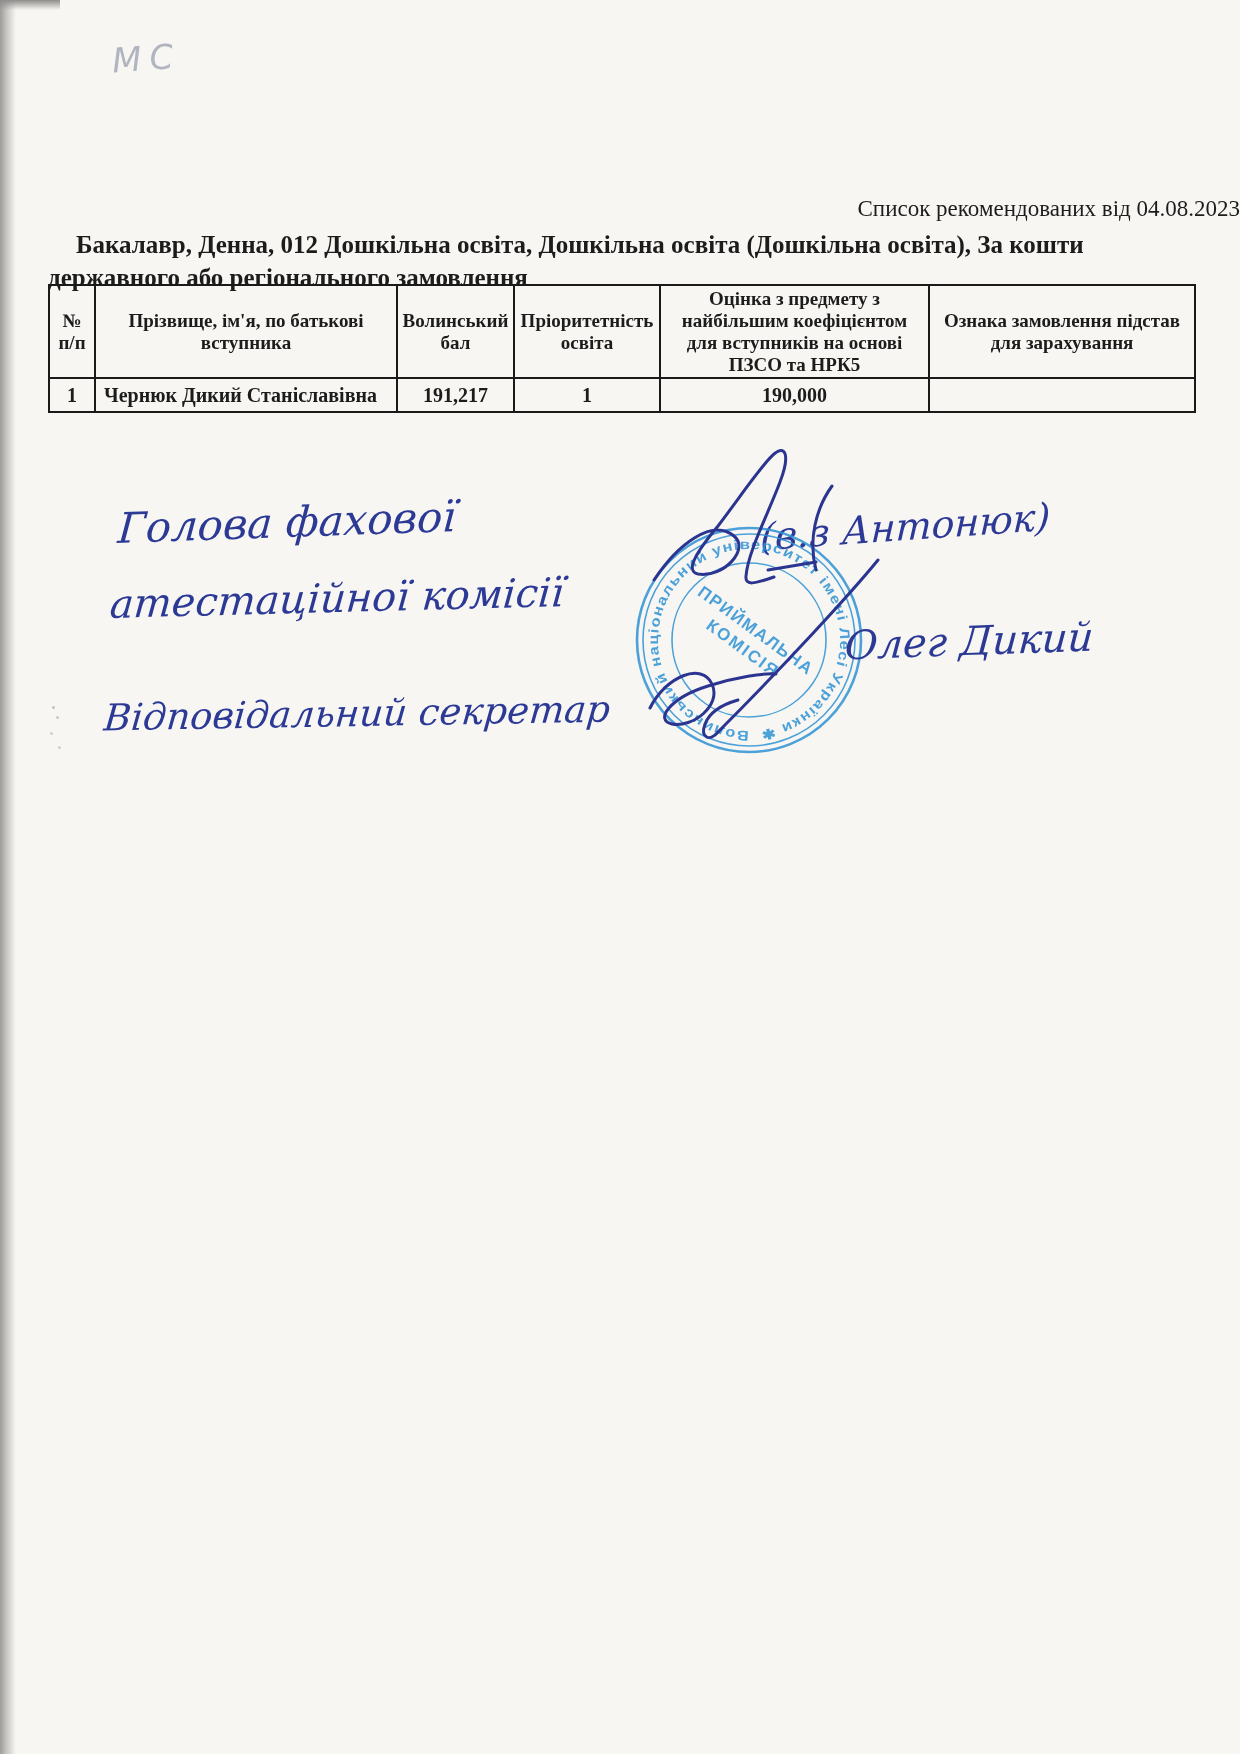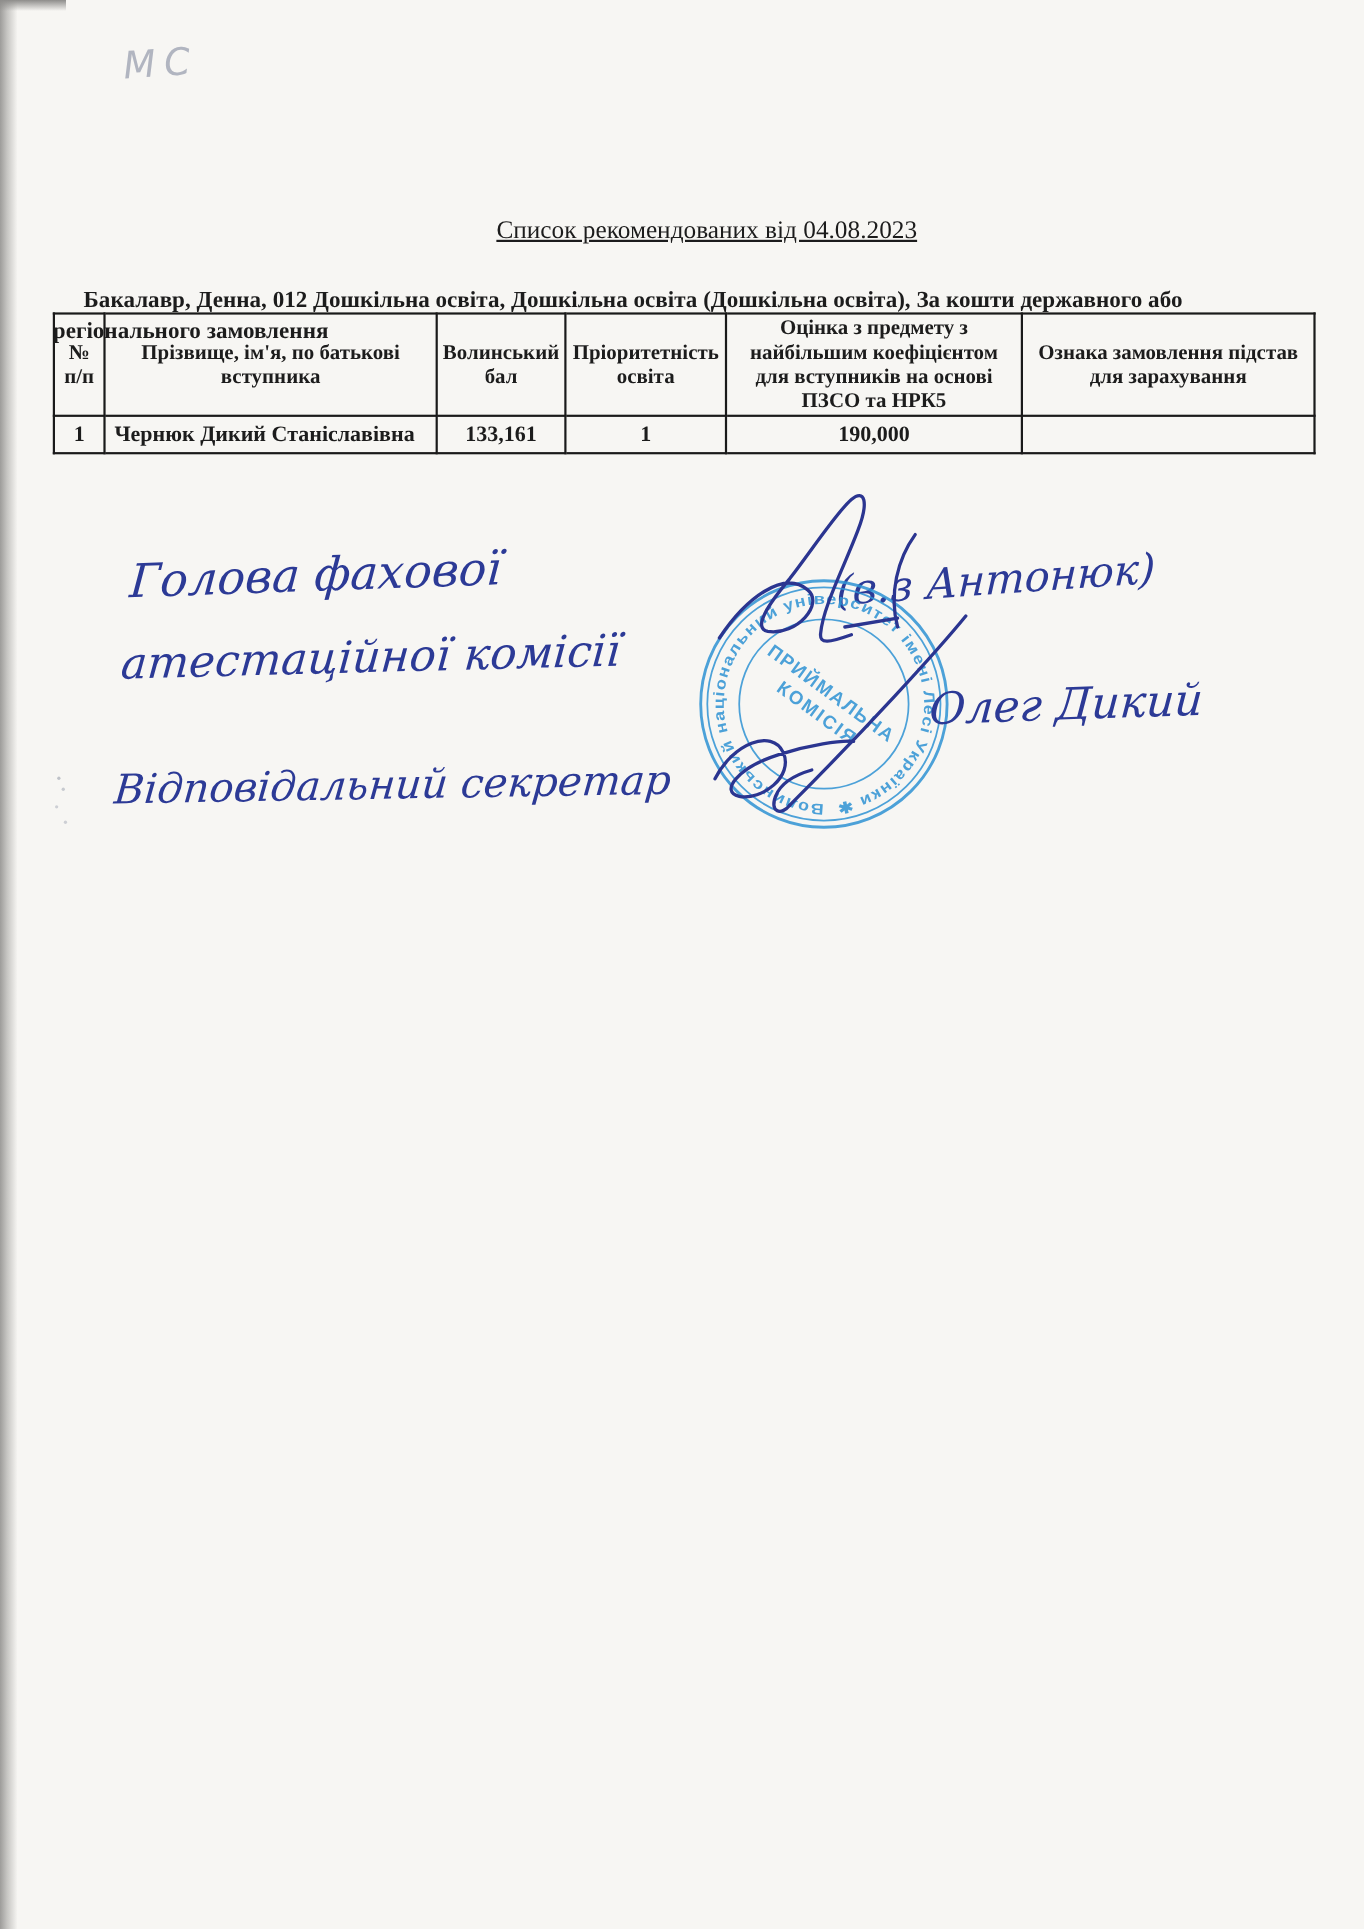--- a/index.html
+++ b/index.html
@@ -23,29 +23,27 @@
   }
   .pencil-mark{
     position:absolute;left:112px;top:38px;
     font-family:"DejaVu Sans", sans-serif;
     font-size:34px;color:#8d93a6;opacity:.65;
     transform:rotate(-4deg);letter-spacing:8px;
     font-style:italic;
   }
   .doc-title{
     position:absolute;left:0;right:0;top:196px;
-    text-align:center;padding-left:45px;
+    text-align:right;padding-left:45px;
     font-size:23px;
-    text-decoration:underline;
   }
   .doc-subtitle{
     position:absolute;left:48px;top:228px;width:1150px;
-    font-size:21px;font-weight:bold;line-height:1.32;
+    font-size:25px;font-weight:bold;line-height:1.32;
     text-indent:28px;
-    margin-top:31px;
   }
   table.list{
     position:absolute;left:48px;top:284px;
     border-collapse:collapse;
     width:1146px;
     table-layout:fixed;
   }
   table.list th, table.list td{
     border:2px solid #1a1a1a;
     font-weight:bold;
@@ -107,21 +105,21 @@
         <th>Волинський бал</th>
         <th>Пріоритетність освіта</th>
         <th>Оцінка з предмету з найбільшим коефіцієнтом для вступників на основі ПЗСО та НРК5</th>
         <th>Ознака замовлення підстав для зарахування</th>
       </tr>
     </thead>
     <tbody>
       <tr>
         <td>1</td>
         <td class="name">Чернюк Дикий Станіславівна</td>
-        <td>133,161</td>
+        <td>191,217</td>
         <td>1</td>
         <td>190,000</td>
         <td></td>
       </tr>
     </tbody>
   </table>
 
   <div class="hand" style="left:118px;top:498px;font-size:42px;transform:rotate(-2deg) skewX(-6deg);">Голова фахової</div>
   <div class="hand" style="left:110px;top:575px;font-size:40px;transform:rotate(-1.5deg) skewX(-6deg);">атестаційної комісії</div>
   <div class="hand" style="left:760px;top:505px;font-size:38px;transform:rotate(-4deg) skewX(-6deg);">(в.з Антонюк)</div>

